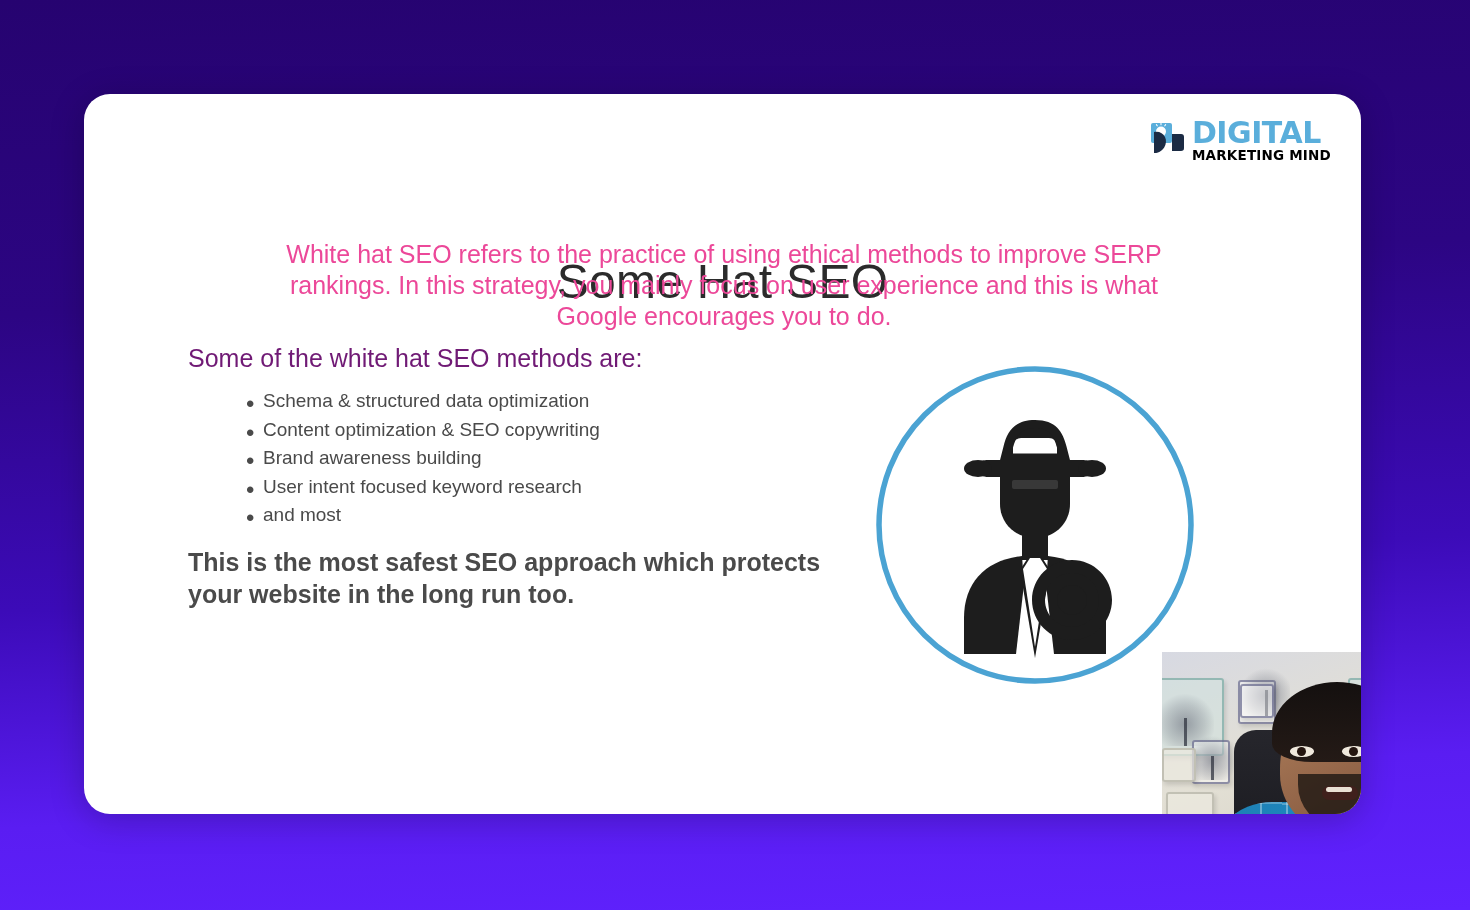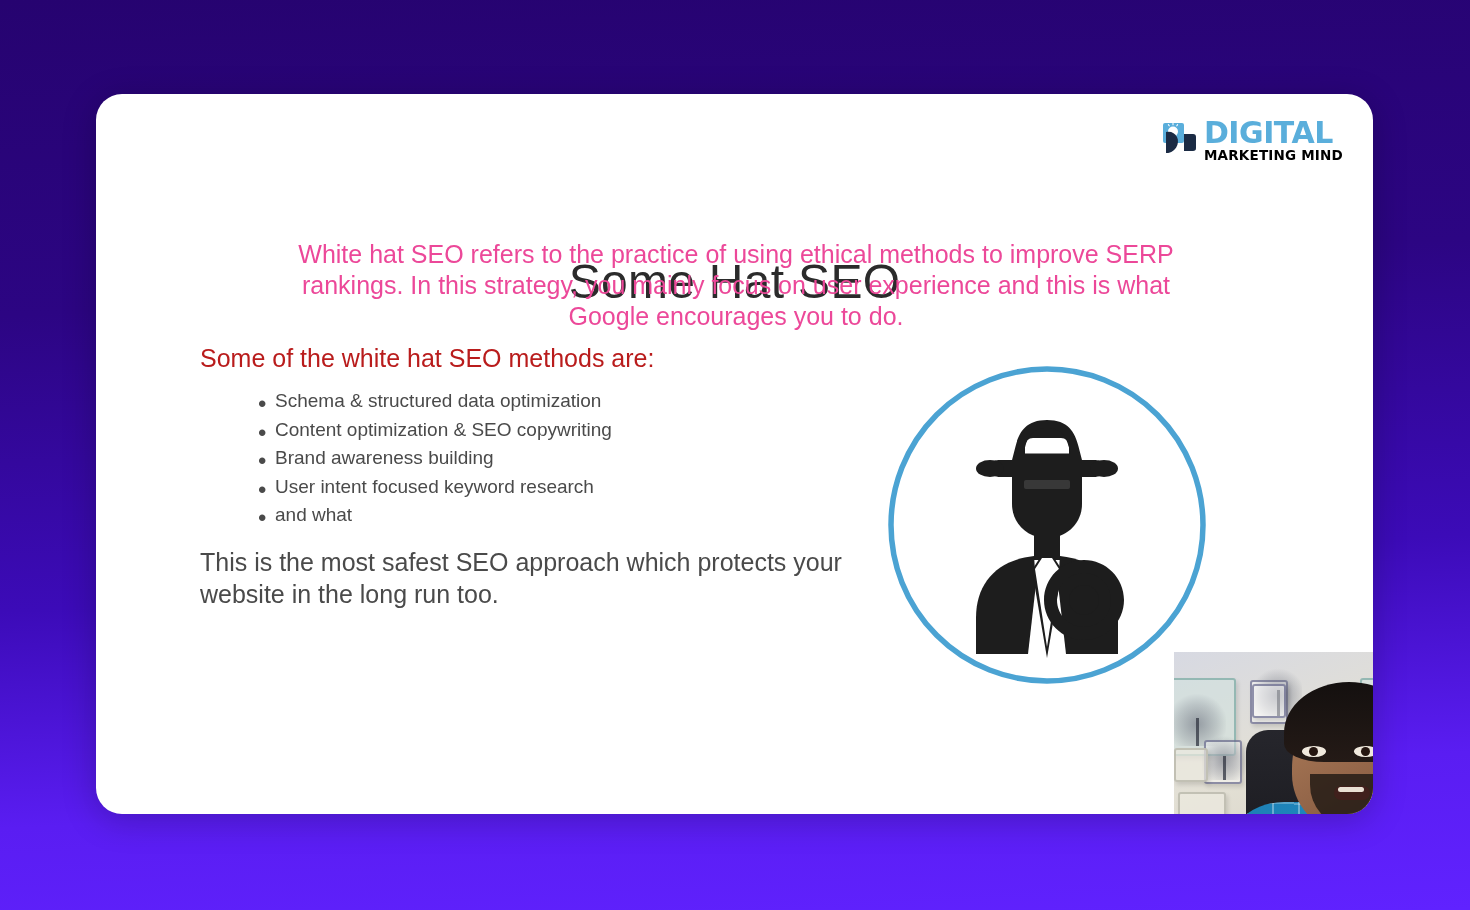--- a/index.html
+++ b/index.html
@@ -18,21 +18,21 @@
     position: relative;
     width: 1470px;
     height: 910px;
     background: linear-gradient(177deg, #260370 0%, #2c0583 32%, #3c0bb8 62%, #5a1df2 84%, #6022ff 100%);
     overflow: hidden;
   }
 
   
   #slide-card {
     position: absolute;
-    left: 96px;
+    left: 84px;
     top: 94px;
     width: 1277px;
     height: 720px;
     background: #ffffff;
     border-radius: 26px;
     box-shadow: 0 6px 34px rgba(0,0,0,0.22);
     overflow: hidden;
   }
 
   
@@ -100,21 +100,21 @@
 
   
   #body-column {
     position: absolute;
     left: 104px;
     top: 250px;
     width: 760px;
   }
   #methods-lead {
     font-size: 25px;
-    color: #b91c1c;
+    color: #701a75;
     margin: 0 0 14px 0;
     font-family: "Liberation Sans", sans-serif;
   }
   #methods-list {
     list-style: none;
     margin: 0 0 16px 0;
     padding: 0 0 0 58px;
   }
   #methods-list li {
     font-size: 19px;
@@ -132,20 +132,21 @@
     color: #4a4a4a;
     font-size: 24px;
   }
   #closing-paragraph {
     font-size: 25px;
     line-height: 1.28;
     color: #4a4a4a;
     margin: 0;
     width: 660px;
     font-family: "Liberation Sans", sans-serif;
+    font-weight: bold;
   }
 
   
   #illustration {
     position: absolute;
     left: 790px;
     top: 270px;
     width: 322px;
     height: 322px;
   }
@@ -328,21 +329,21 @@
 
     <p id="intro-paragraph">White hat SEO refers to the practice of using ethical methods to improve SERP rankings. In this strategy, you mainly focus on user experience and this is what Google encourages you to do.</p>
 
     <div id="body-column">
       <p id="methods-lead">Some of the white hat SEO methods are:</p>
       <ul id="methods-list">
         <li>Schema &amp; structured data optimization</li>
         <li>Content optimization &amp; SEO copywriting</li>
         <li>Brand awareness building</li>
         <li>User intent focused keyword research</li>
-        <li>and what</li>
+        <li>and most</li>
       </ul>
       <p id="closing-paragraph">This is the most safest SEO approach which protects your website in the long run too.</p>
     </div>
 
     <div id="illustration">
       <svg width="322" height="322" viewBox="0 0 322 322" aria-hidden="true">
         <circle cx="161" cy="161" r="156" fill="none" stroke="#4ba3d3" stroke-width="5.5"></circle>
         <g fill="#1d1d1d">
           <path d="M161 58c-19 0-25 11-28.5 24.5l-4.5 17.5h66l-4.5-17.5C186 69 180 58 161 58z"></path>
           <rect x="139" y="74" width="44" height="34" rx="8" fill="#ffffff"></rect>

